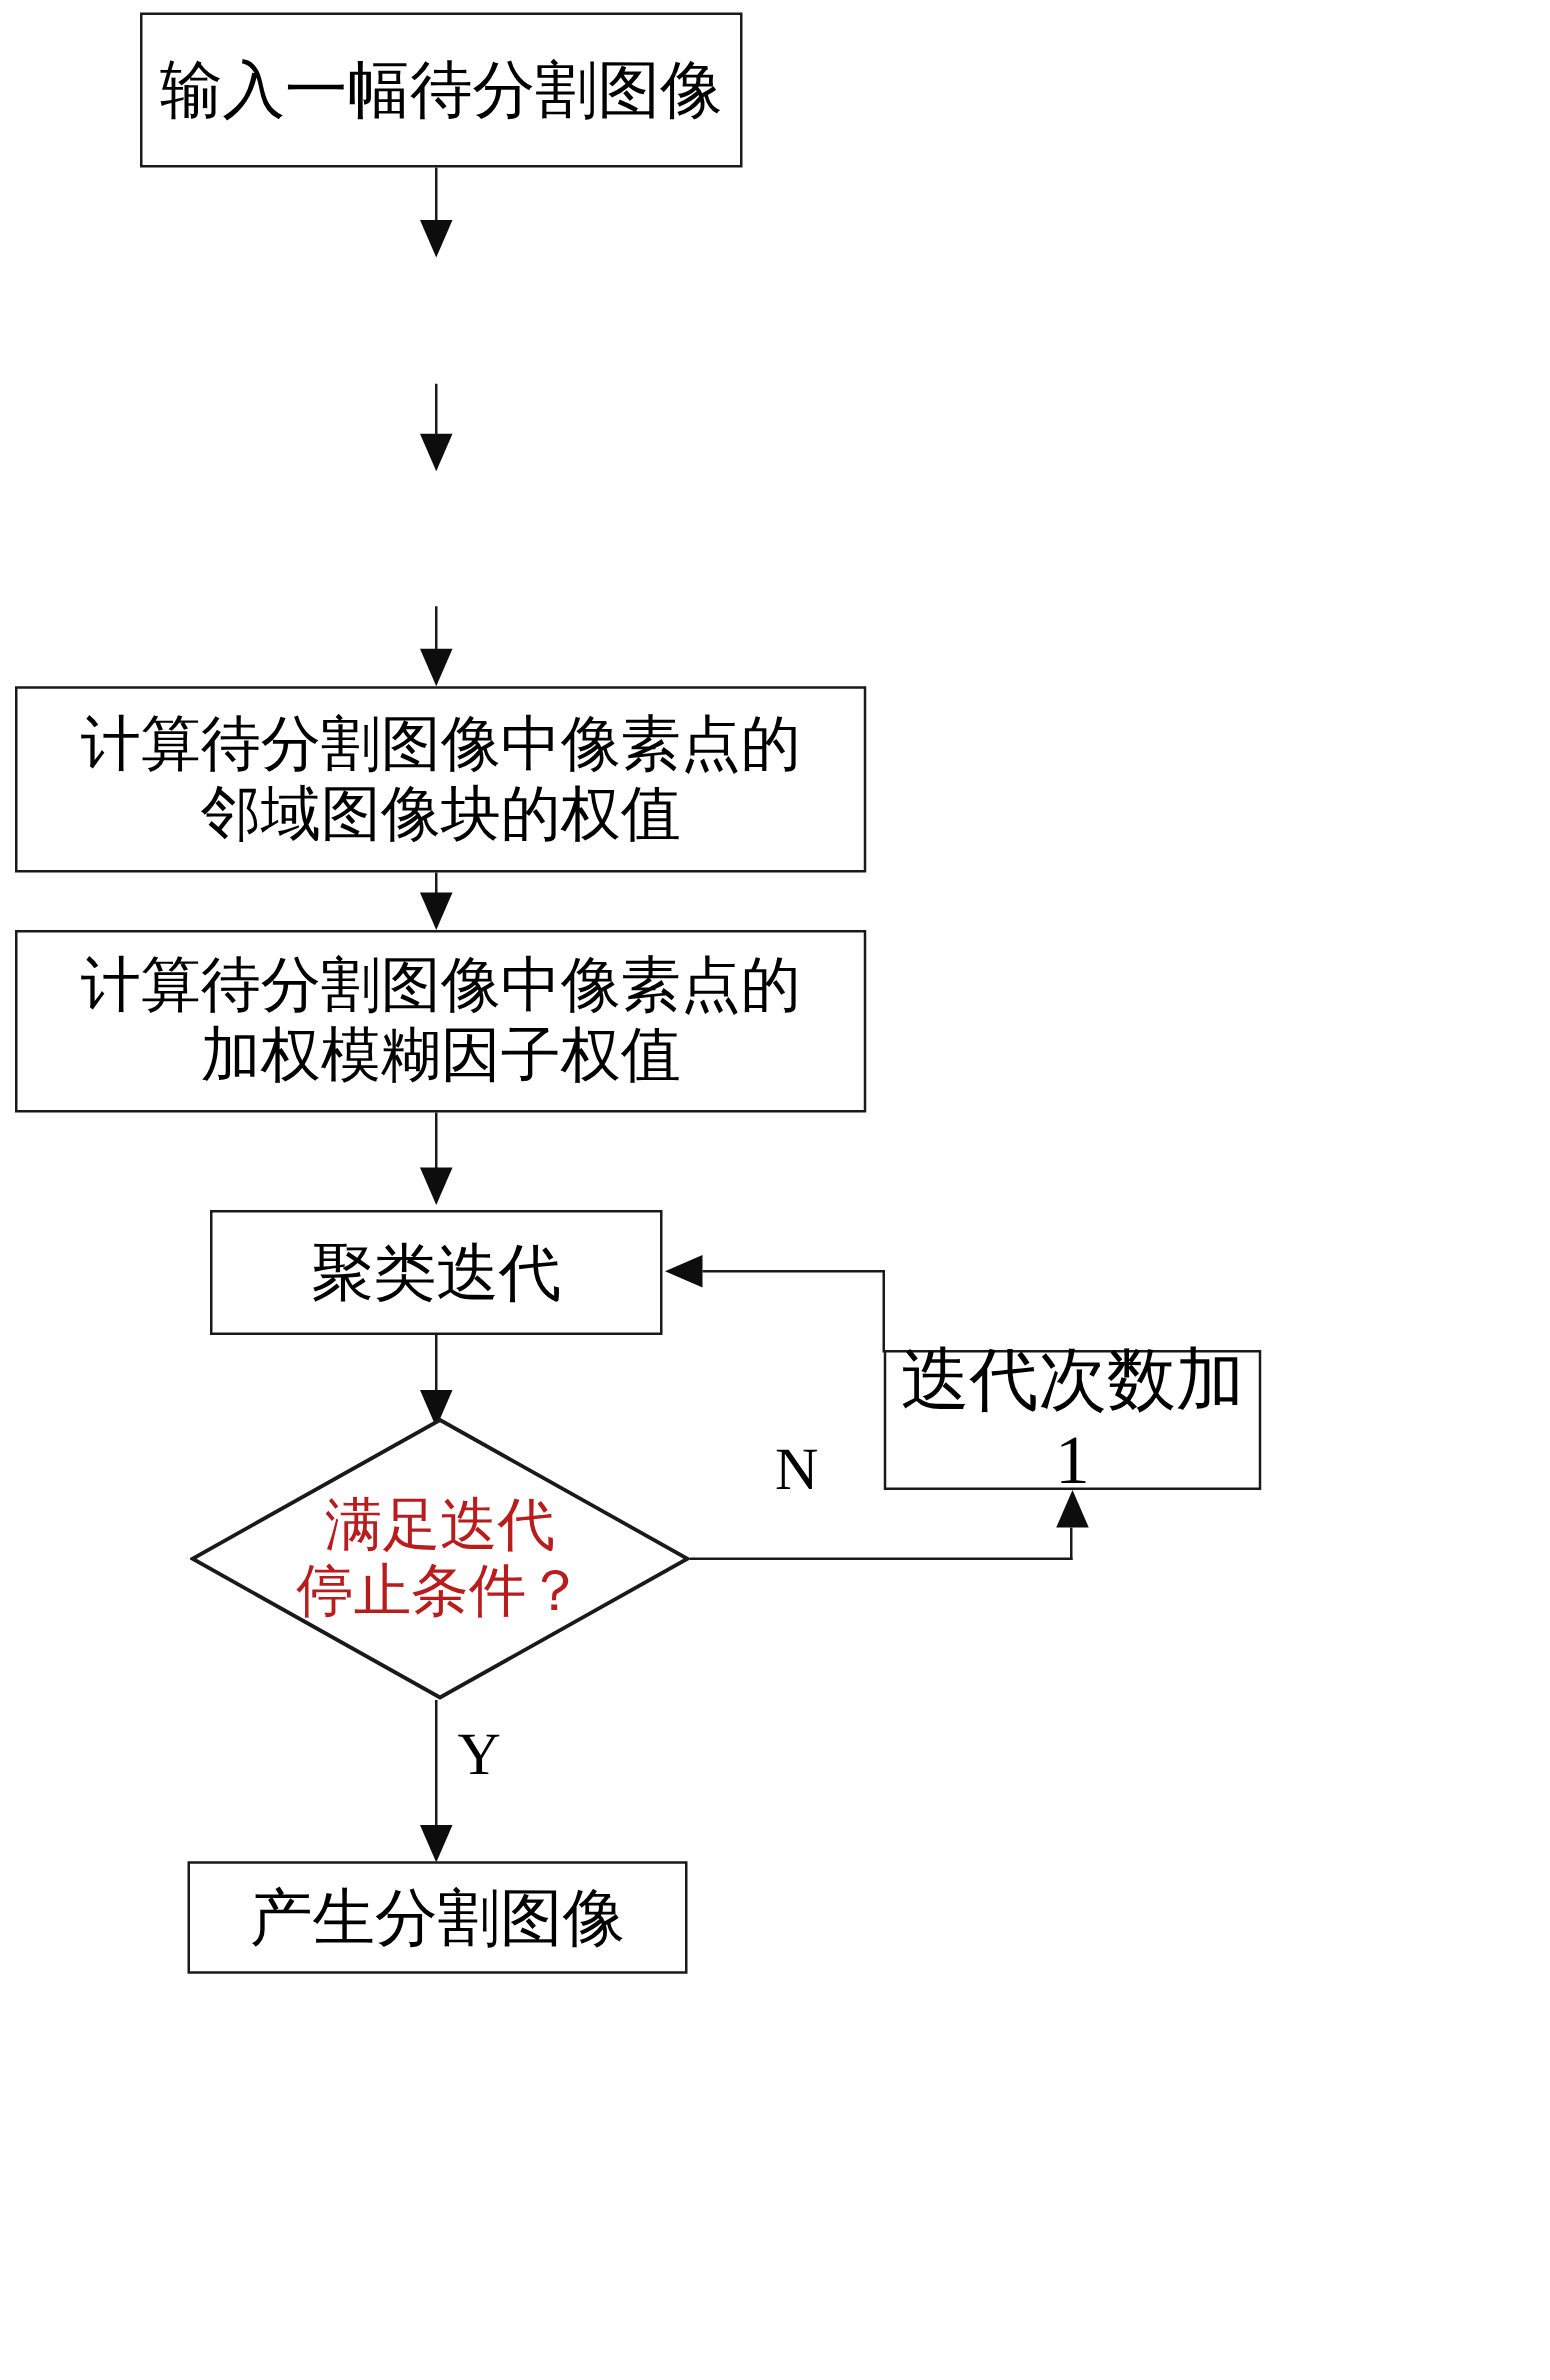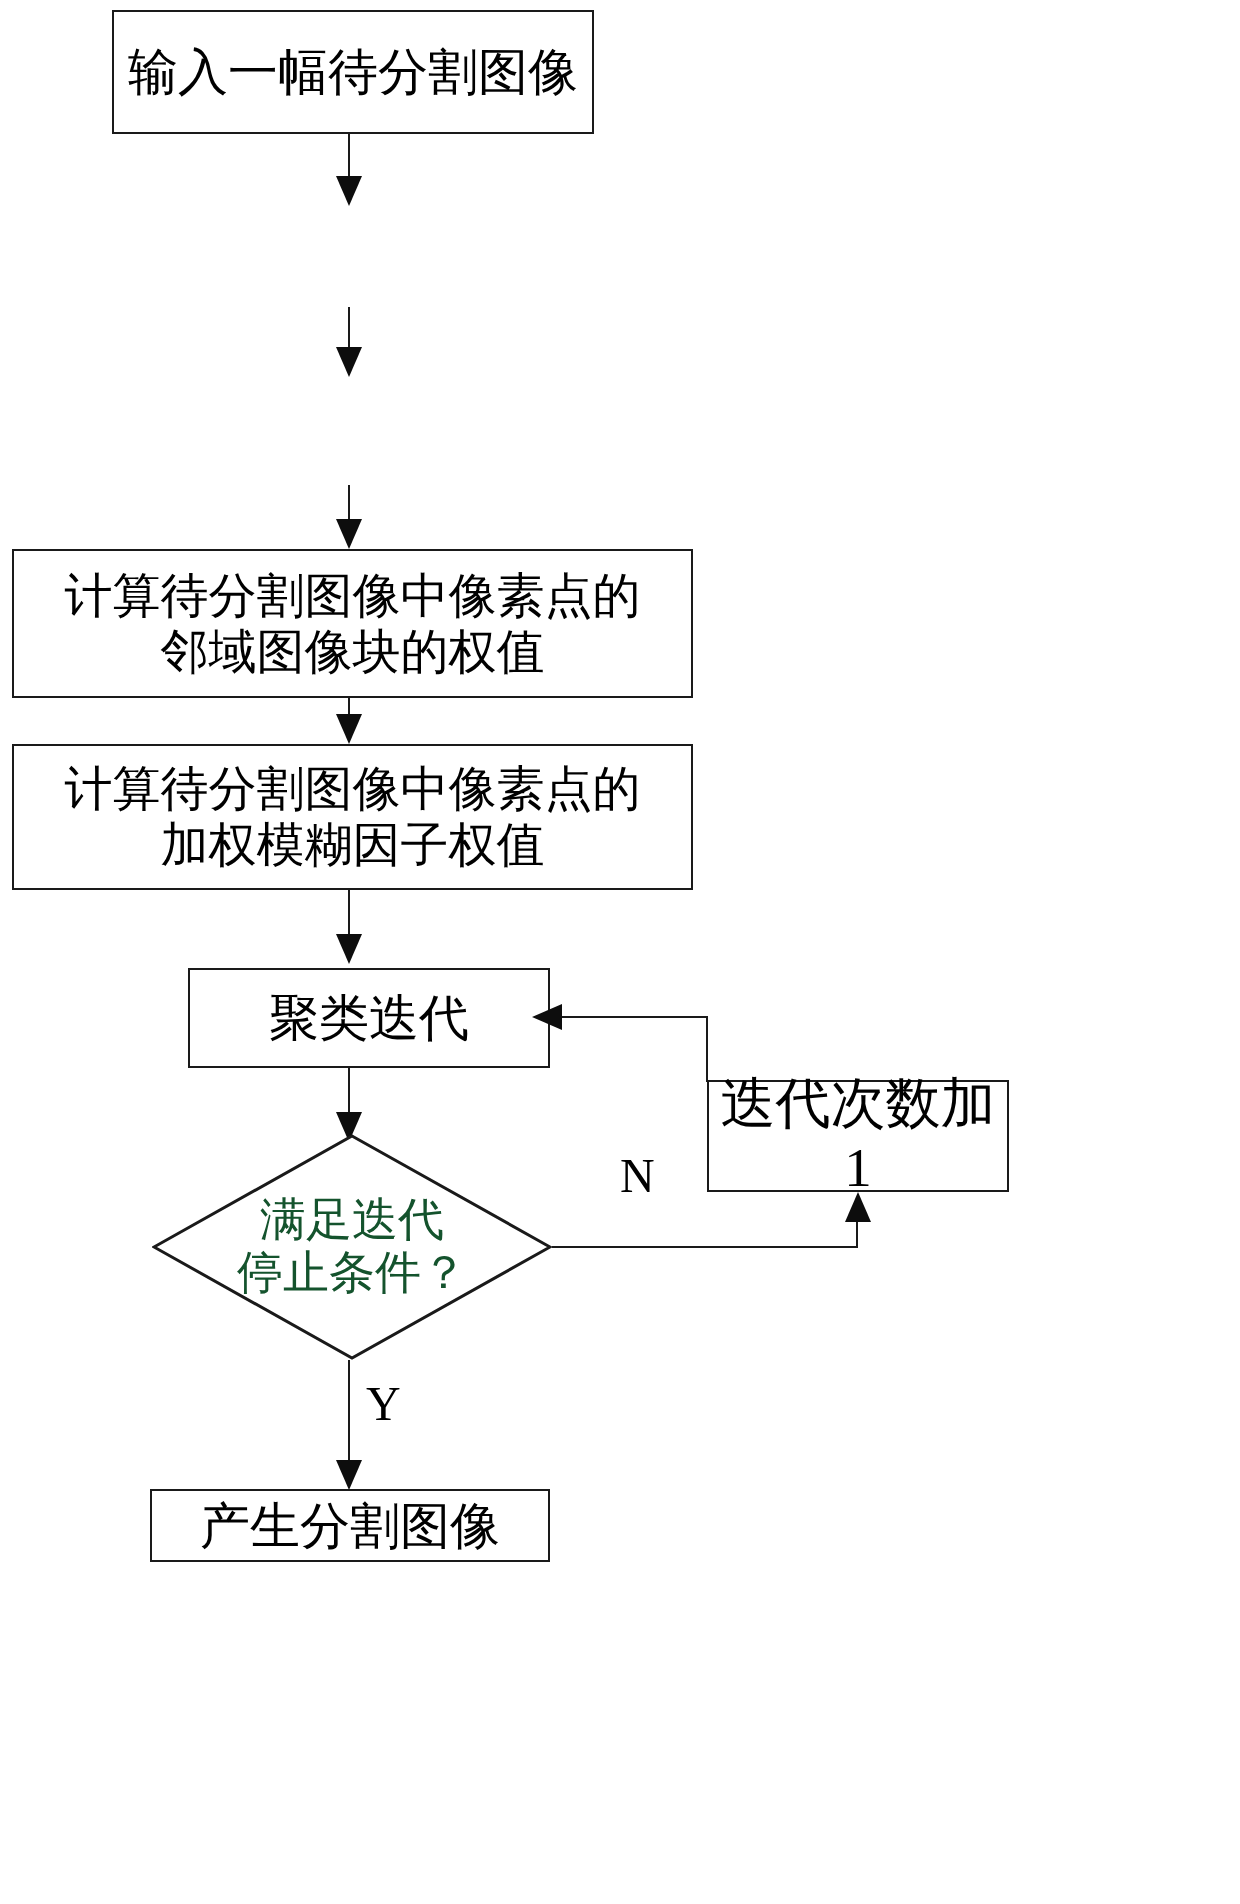--- a/index.html
+++ b/index.html
@@ -45,21 +45,21 @@
   }
   .decision .dlabel {
     position: absolute;
     inset: 0;
     display: flex;
     align-items: center;
     justify-content: center;
     text-align: center;
     line-height: 1.15;
     white-space: pre-line;
-    color: #14532d;
+    color: #b91c1c;
   }
   
   .vline {
     position: absolute;
     width: 2px;
     background: #1a1a1a;
   }
   .hline {
     position: absolute;
     height: 2px;
@@ -117,21 +117,21 @@
 
   <div class="vline" style="left:348px; top:698px; height:18px;"></div>
   <div class="arrow-down" style="left:336px; top:714px;"></div>
 
   <div class="node" style="left:12px; top:744px; width:681px; height:146px; font-size:48px;">计算待分割图像中像素点的
 加权模糊因子权值</div>
 
   <div class="vline" style="left:348px; top:890px; height:46px;"></div>
   <div class="arrow-down" style="left:336px; top:934px;"></div>
 
-  <div class="node" style="left:168px; top:968px; width:362px; height:100px; font-size:50px;margin-left:20px;">聚类迭代</div>
+  <div class="node" style="left:168px; top:968px; width:362px; height:100px; font-size:50px;">聚类迭代</div>
 
   <div class="vline" style="left:348px; top:1068px; height:48px;"></div>
   <div class="arrow-down" style="left:336px; top:1112px;"></div>
 
   <div class="decision" style="left:152px; top:1134px; width:400px; height:226px;">
     <svg class="dshape" viewBox="0 0 400 226" preserveAspectRatio="none">
       <polygon points="200,2 398,113 200,224 2,113" fill="#ffffff" stroke="#1a1a1a" stroke-width="3"></polygon>
     </svg>
     <div class="dlabel" style="font-size:46px;">满足迭代
 停止条件？</div>
@@ -145,15 +145,15 @@
   <div class="node" style="left:707px; top:1080px; width:302px; height:112px; font-size:55px;">迭代次数加1</div>
 
   <div class="vline" style="left:706px; top:1017px; height:65px;"></div>
   <div class="hline" style="left:562px; top:1016px; width:146px;"></div>
   <div class="arrow-left" style="left:532px; top:1004px;"></div>
 
   <div class="vline" style="left:348px; top:1360px; height:112px;"></div>
   <div class="arrow-down" style="left:336px; top:1460px;"></div>
   <div class="edge-label" style="left:366px; top:1380px; font-size:48px;">Y</div>
 
-  <div class="node" style="left:150px; top:1489px; width:400px; height:73px; font-size:50px;">产生分割图像</div>
+  <div class="node" style="left:150px; top:1489px; width:400px; height:90px; font-size:50px;">产生分割图像</div>
 
 </div>
 
 </body></html>

